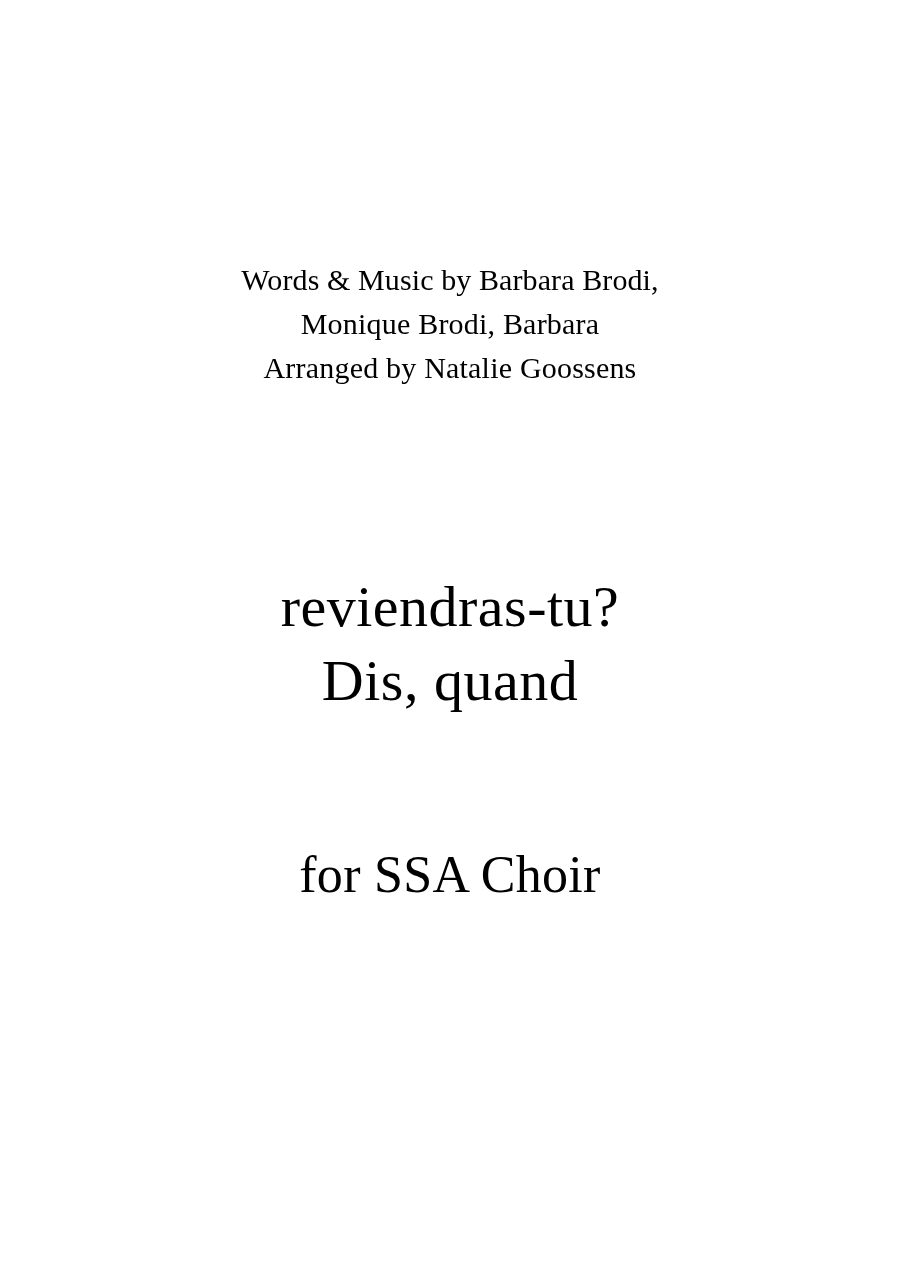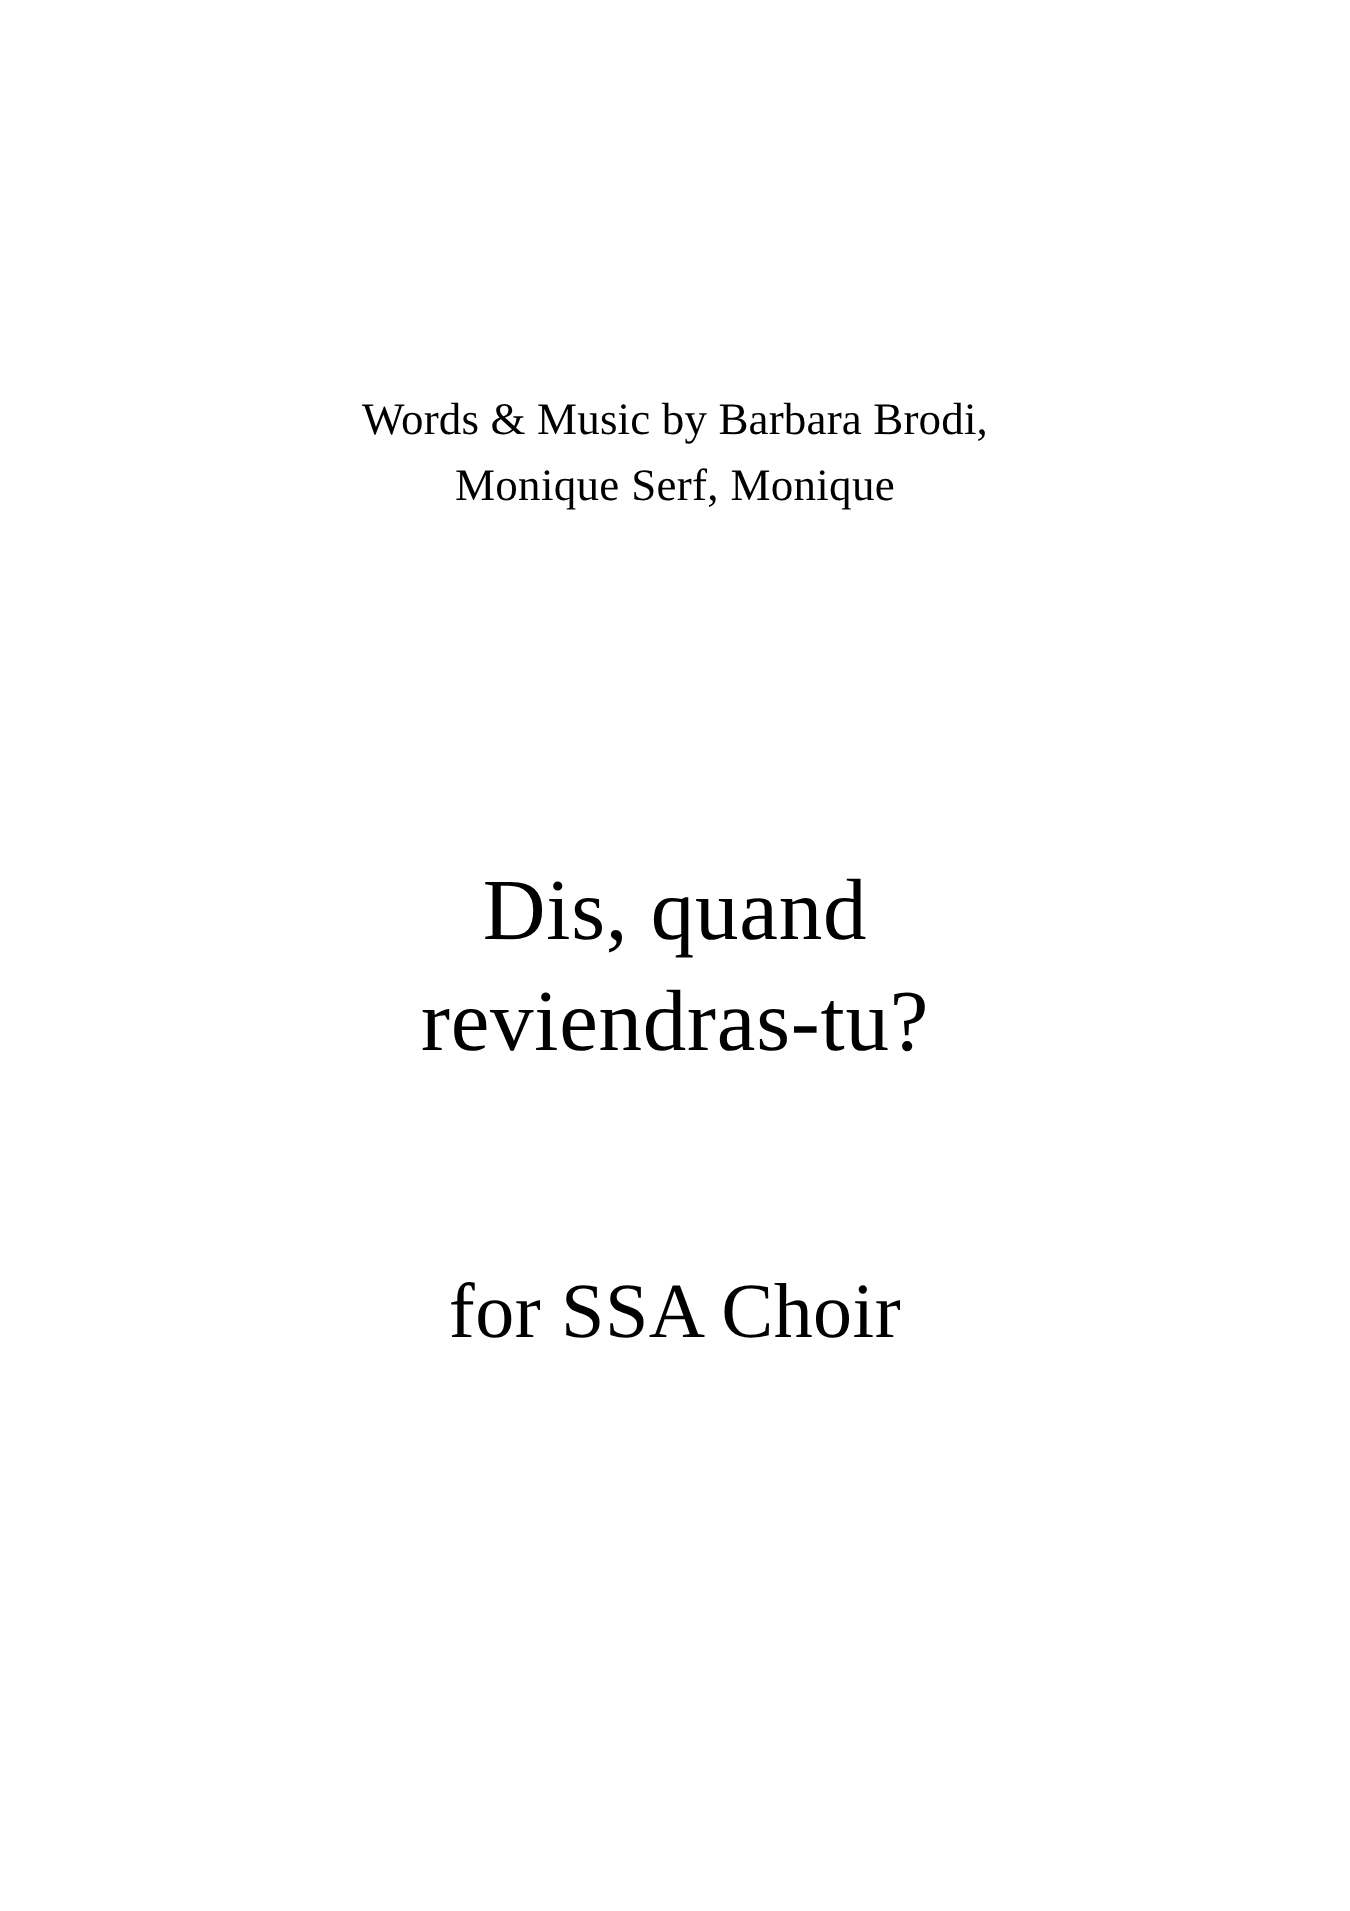--- a/index.html
+++ b/index.html
@@ -63,23 +63,24 @@
     letter-spacing: 0.3px;
   }
 </style>
 </head>
 <body>
 
 <div class="page">
 
   <div class="credits">
     <span class="credit-line wide">Words &amp; Music by Barbara Brodi,</span>
-    <span class="credit-line">Monique Serf, Monique</span>
+    <span class="credit-line">Monique Brodi, Barbara</span>
+    <span class="credit-line">Arranged by Natalie Goossens</span>
   </div>
 
   <div class="title-block">
+    <span class="title-line">reviendras-tu?</span>
     <span class="title-line">Dis, quand</span>
-    <span class="title-line">reviendras-tu?</span>
   </div>
 
   <div class="subtitle">for SSA Choir</div>
 
 </div>
 
 </body></html>

